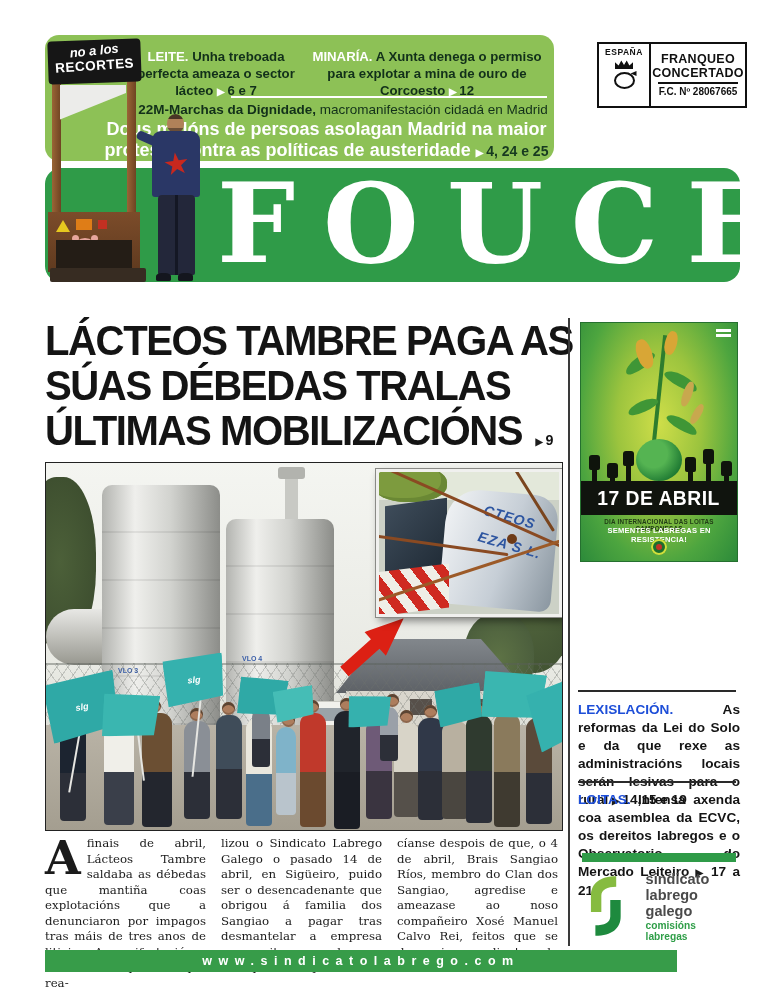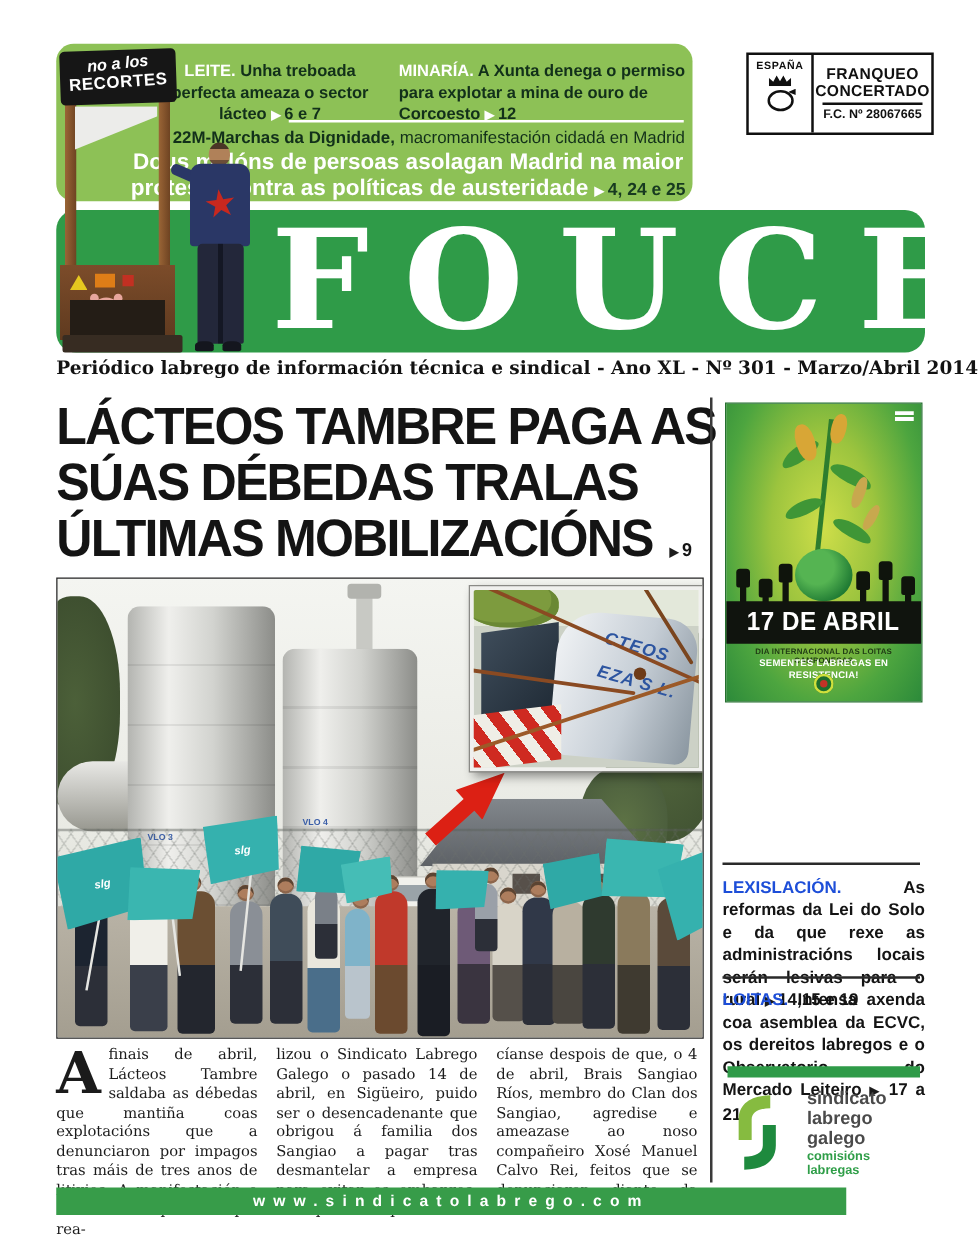--- a/index.html
+++ b/index.html
@@ -191,21 +191,21 @@
 <body>
 
 <div class="page">
 
   <div class="banner">
     <div class="news-item" style="left:88px;width:166px;text-align:center;">
       <span class="tag">LEITE.</span>
       <span>Unha treboada perfecta ameaza o sector lácteo</span>
       <span class="pgref-w">6 e 7</span>
     </div>
-    <div class="news-item" style="left:274px;width:240px;text-align:left;">
+    <div class="news-item" style="left:262px;width:240px;text-align:center;">
       <span class="tag">MINARÍA.</span>
       <span>A Xunta denega o permiso para explotar a mina de ouro de Corcoesto</span>
       <span class="pgref-w">12</span>
     </div>
     <div class="banner-divider"></div>
     <div class="kicker">
       <b>22M-Marchas da Dignidade,</b><span> macromanifestación cidadá en Madrid</span>
     </div>
     <div class="feature-hl">
       <span>Dous millóns de persoas asolagan Madrid na maior</span><br>
@@ -223,21 +223,20 @@
     <div class="stamp-right">
       <span class="stamp-big">FRANQUEO</span>
       <span class="stamp-big">CONCERTADO</span>
       <span class="stamp-num">F.C. Nº 28067665</span>
     </div>
   </div>
 
   <div class="masthead">
     <div class="fouce">FOUCE</div>
   </div>
-  <div class="tagline">Periódico labrego de información técnica e sindical - Ano XL - Nº 301 - Marzo/Abril 2014</div>
 
   <div class="cutout">
     <div class="g-post" style="left:4px;top:38px;height:192px;"></div>
     <div class="g-post" style="left:79px;top:38px;height:192px;"></div>
     <div class="g-blade"></div>
     <div class="g-sign">
       <span class="l1">no a los</span>
       <span class="l2">RECORTES</span>
     </div>
     <div class="g-box">

